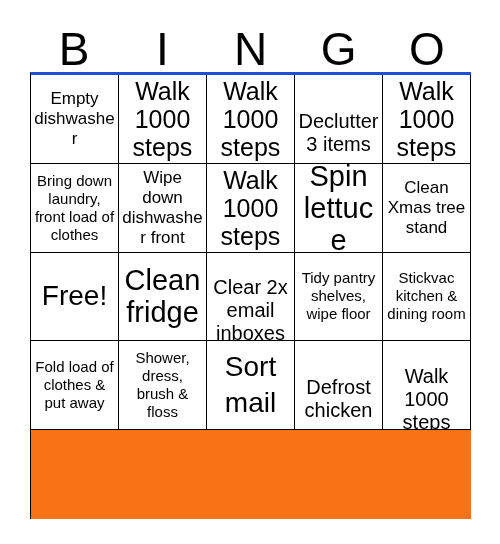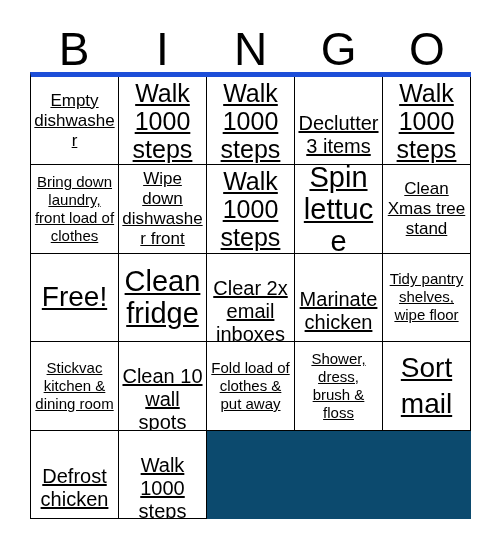--- a/index.html
+++ b/index.html
@@ -43,25 +43,24 @@
   }
   #grid {
     position: absolute;
     left: 30px;
     top: 72px;
     width: 441px;
     height: 447px;
     display: grid;
     grid-template-columns: repeat(5, 1fr);
     grid-template-rows: repeat(5, 1fr);
-    border-top: 5px solid #1d4ed8;
+    border-top: 3px solid #1d4ed8;
     border-left: 1px solid #000000;
     box-sizing: border-box;
-    background: #0c4a6e;
-    text-decoration: underline;
+    background: #f97316;
   }
   .cell {
     border-right: 1px solid #000000;
     border-bottom: 1px solid #000000;
     box-sizing: border-box;
     display: flex;
     align-items: center;
     justify-content: center;
     text-align: center;
     padding: 2px 3px;
@@ -132,31 +131,25 @@
     <div class="cell fs-xxl">
         <span>Free!</span>
       </div>
     <div class="cell fs-xl">
         <span>Clean fridge</span>
       </div>
     <div class="cell fs-md">
         <span>Clear 2x email inboxes</span>
       </div>
 
-    <div class="cell fs-md">
-        <span>Marinate chicken</span>
-      </div>
     <div class="cell fs-xs">
         <span>Tidy pantry shelves, wipe floor</span>
       </div>
     <div class="cell fs-xs">
         <span>Stickvac kitchen &amp; dining room</span>
-      </div>
-    <div class="cell fs-md">
-        <span>Clean 10 wall spots</span>
       </div>
 
     <div class="cell fs-xs">
         <span>Fold load of clothes &amp; put away</span>
       </div>
     <div class="cell fs-xs">
         <span>Shower, dress, brush &amp; floss</span>
       </div>
     <div class="cell fs-xxl">
         <span>Sort mail</span>

